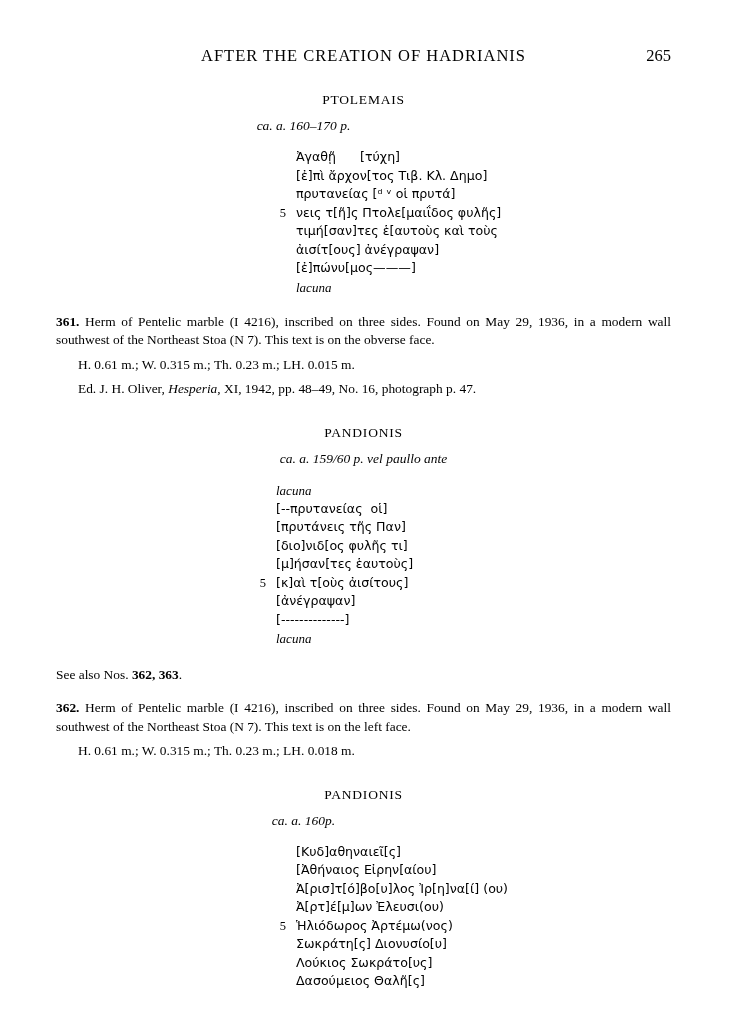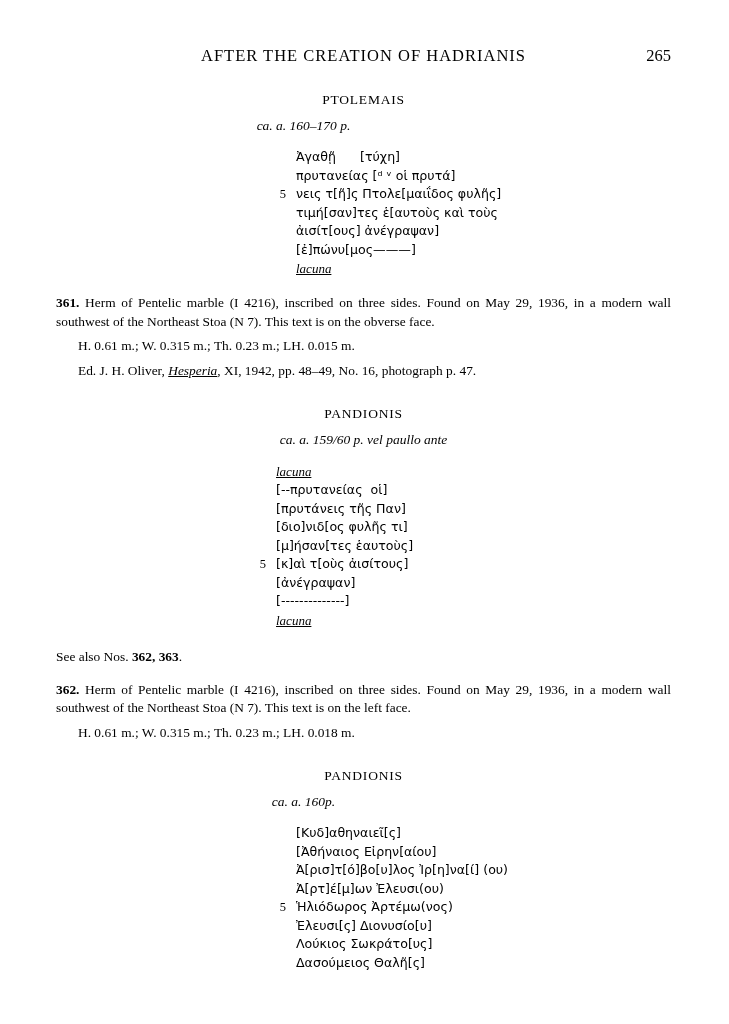--- a/index.html
+++ b/index.html
@@ -97,21 +97,21 @@
     font-size: 13.4px;
     line-height: 1.38;
     margin: 6px 0 0 0;
     text-indent: 22px;
   }
   .see-also {
     font-size: 13.4px;
     margin: 19px 0 0 0;
   }
   .see-also b { font-weight: bold; }
-  .it { font-style: italic; text-decoration: underline; }
+  .it { font-style: italic; }
 </style>
 </head>
 <body>
 
 <div class="page">
 
   <div class="header">
     <div class="header-title">AFTER THE CREATION OF HADRIANIS</div>
     <div class="header-page">265</div>
   </div>
@@ -119,20 +119,24 @@
   <div class="section-heading">PTOLEMAIS</div>
   <div class="date-line">ca. a. 160–170 p.</div>
 
   <div class="inscription">
     <div class="ins-line">
       <span class="ins-num"></span>
       <span class="ins-text">Ἀγαθῇ      [τύχη]</span>
     </div>
     <div class="ins-line">
       <span class="ins-num"></span>
+      <span class="ins-text">[ἐ]πὶ ἄρχον[τος Τιβ. Κλ. Δημο]</span>
+    </div>
+    <div class="ins-line">
+      <span class="ins-num"></span>
       <span class="ins-text">πρυτανείας [ᵈ ᵛ οἱ πρυτά]</span>
     </div>
     <div class="ins-line">
       <span class="ins-num">5</span>
       <span class="ins-text">νεις τ[ῆ]ς Πτολε[μαιΐδος φυλῆς]</span>
     </div>
     <div class="ins-line">
       <span class="ins-num"></span>
       <span class="ins-text">τιμή[σαν]τες ἑ[αυτοὺς καὶ τοὺς</span>
     </div>
@@ -220,21 +224,21 @@
     <div class="ins-line">
       <span class="ins-num"></span>
       <span class="ins-text">Ἀ[ρτ]έ[μ]ων Ἐλευσι(ου)</span>
     </div>
     <div class="ins-line">
       <span class="ins-num">5</span>
       <span class="ins-text">Ἡλιόδωρος Ἀρτέμω(νος)</span>
     </div>
     <div class="ins-line">
       <span class="ins-num"></span>
-      <span class="ins-text">Ἐλευσι[ς] Διονυσίο[υ]</span>
+      <span class="ins-text">Σωκράτη[ς] Διονυσίο[υ]</span>
     </div>
     <div class="ins-line">
       <span class="ins-num"></span>
       <span class="ins-text">Λούκιος Σωκράτο[υς]</span>
     </div>
     <div class="ins-line">
       <span class="ins-num"></span>
       <span class="ins-text">Δασούμειος Θαλῆ[ς]</span>
     </div>
 

